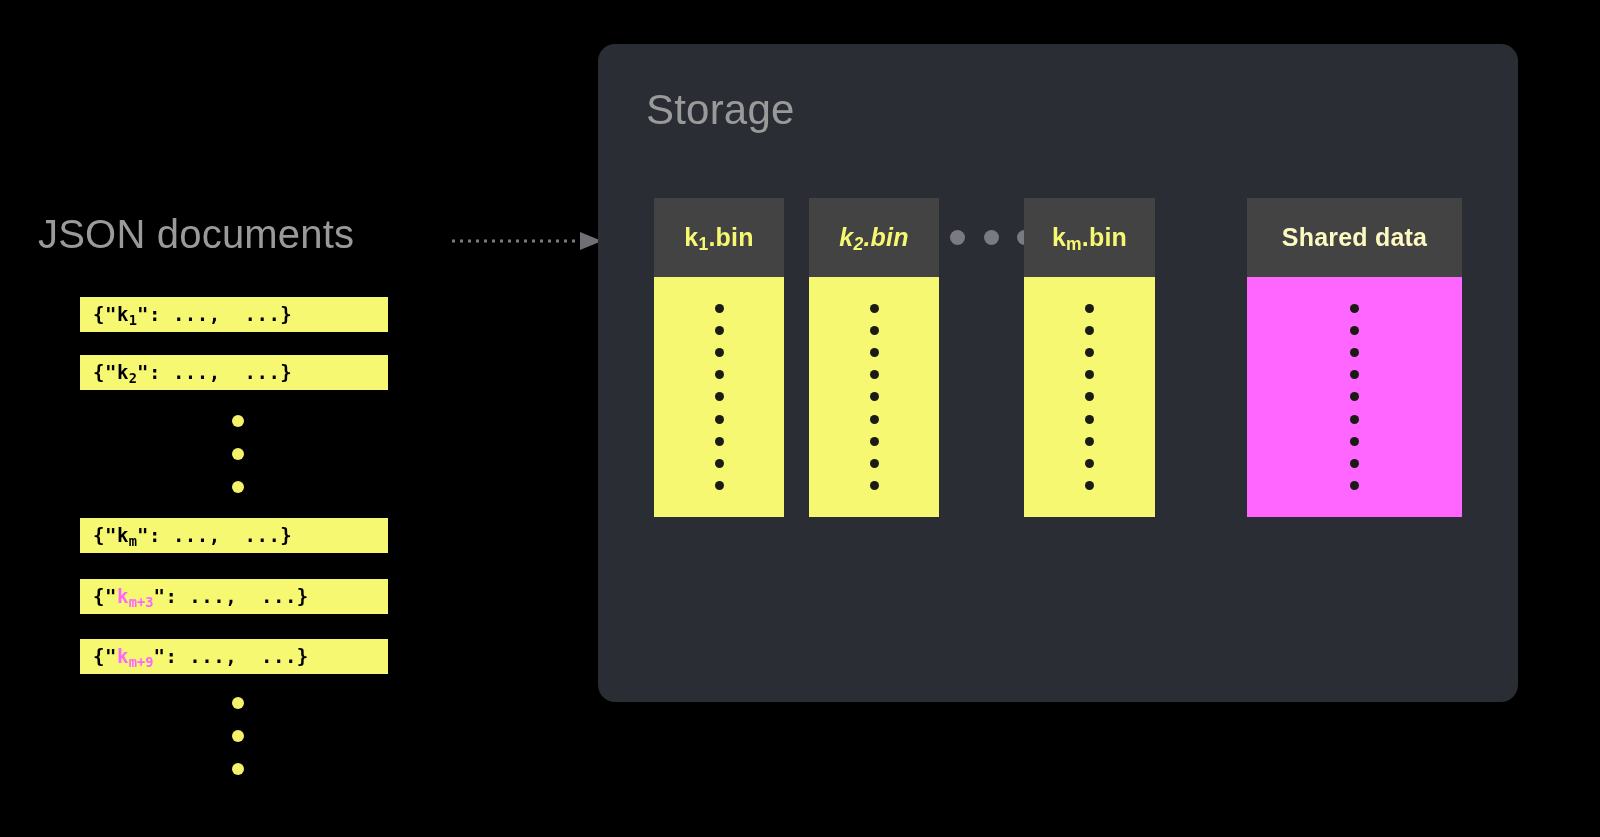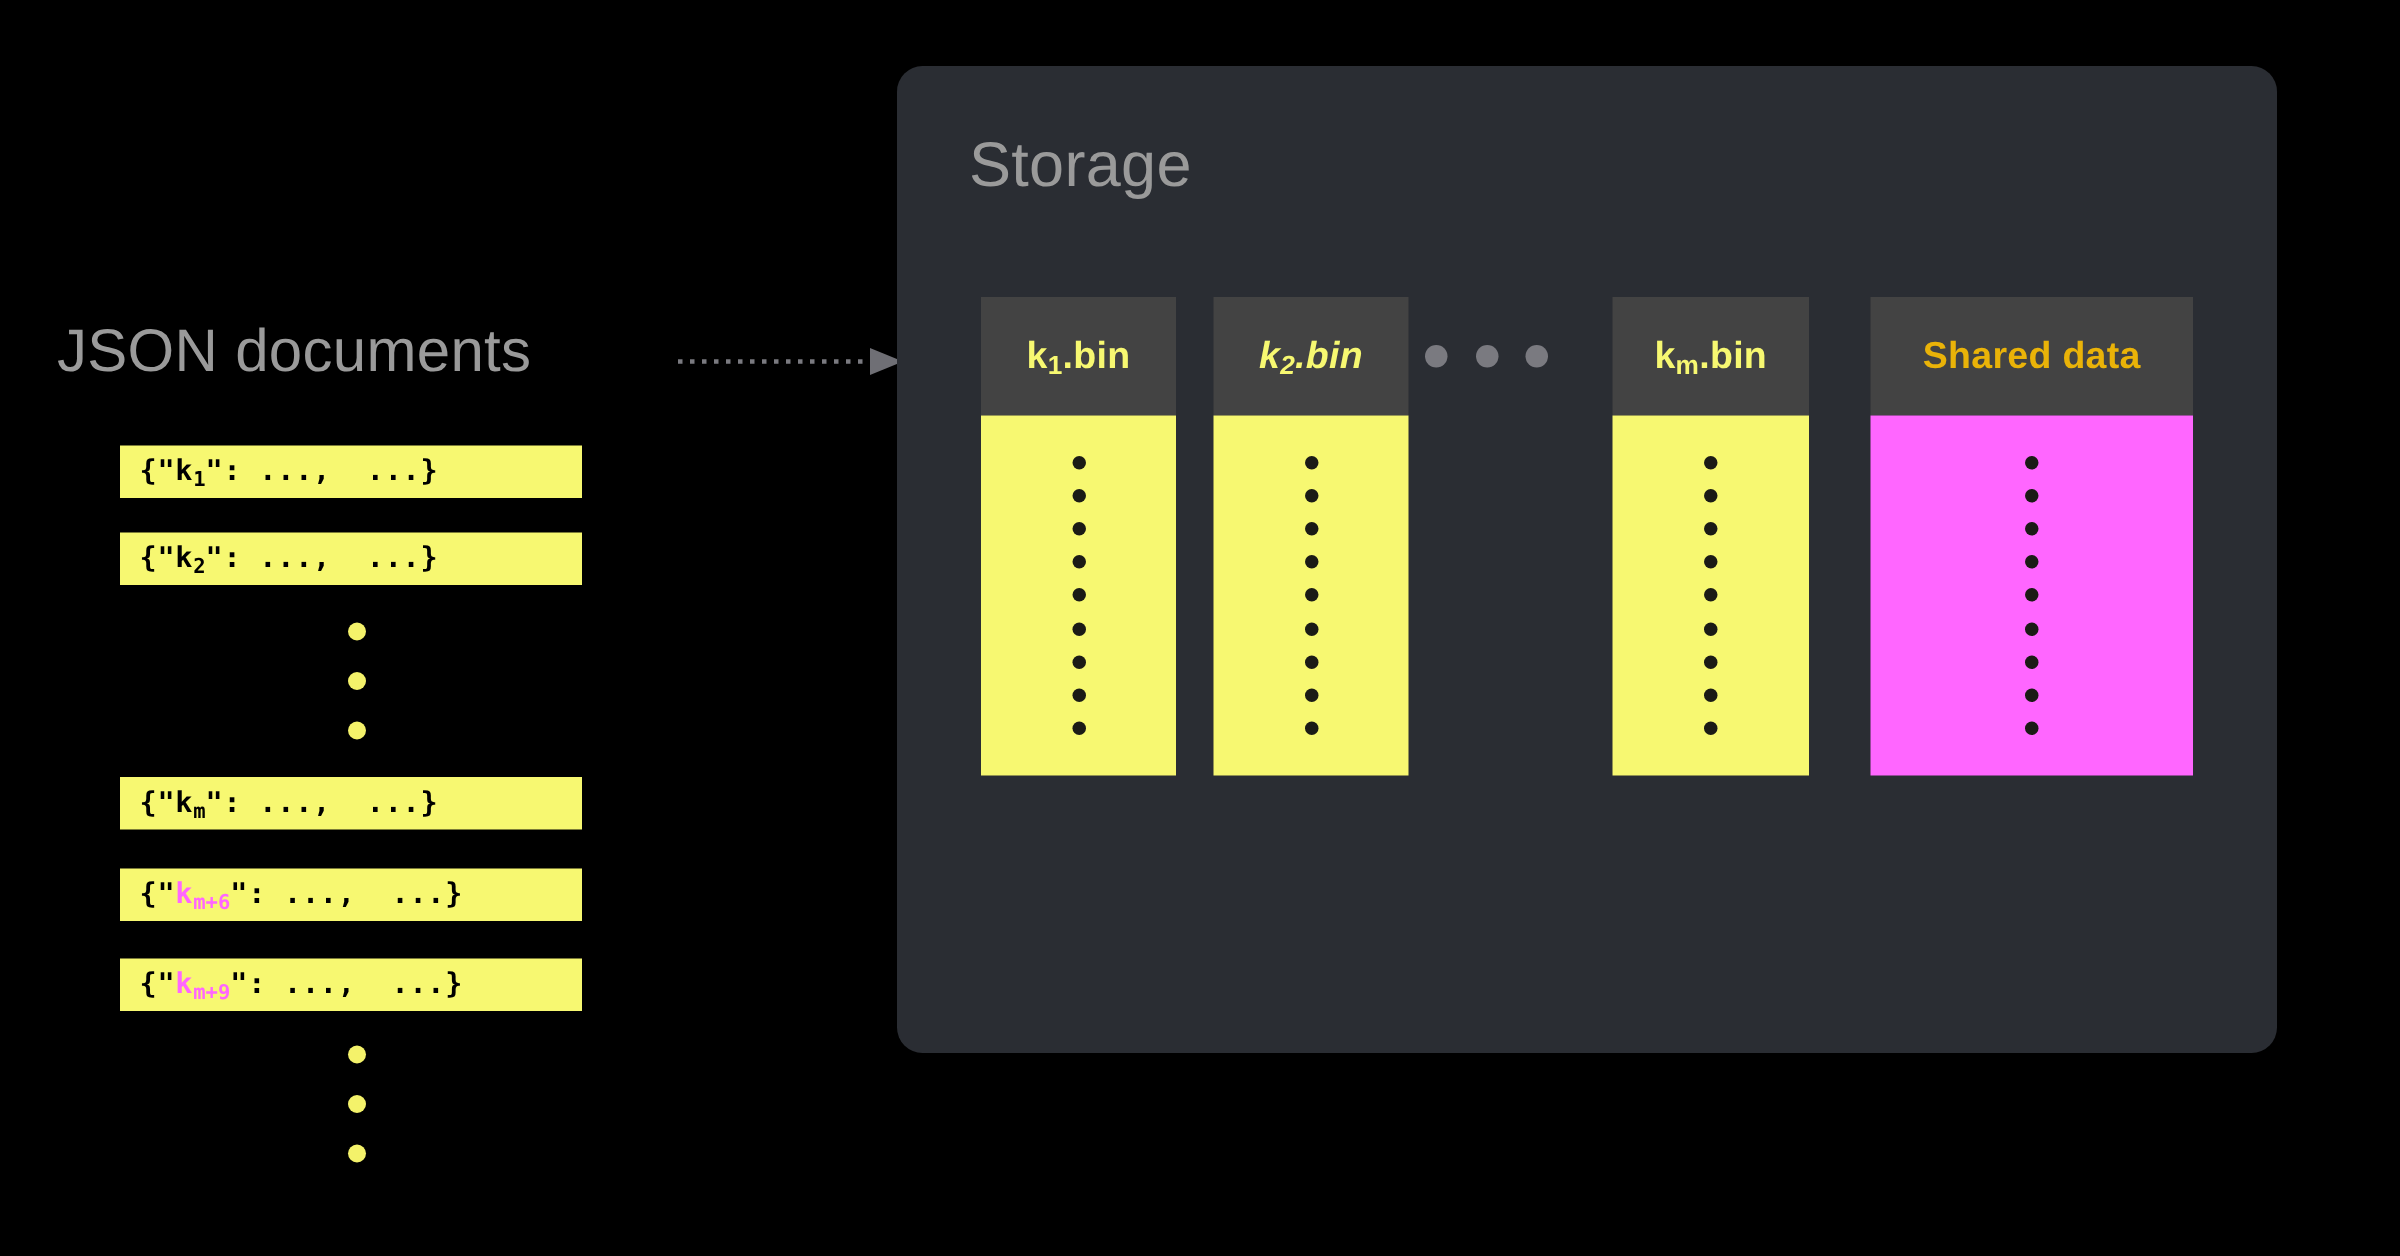--- a/index.html
+++ b/index.html
@@ -112,21 +112,21 @@
     justify-content: center;
     box-sizing: border-box;
   }
   .col-header-label {
     font-size: 25px;
     font-weight: 600;
     color: #f7f871;
     white-space: nowrap;
     letter-spacing: 0.2px;
   }
-  .col-header-label.magenta { color: #eab308; }
+  .col-header-label.magenta { color: #fef9c3; }
   .col-header-label sub {
     font-size: 0.70em;
     vertical-align: baseline;
     position: relative;
     top: 4px;
   }
   .col-body {
     height: 240px;
     background: #f7f871;
     display: flex;
@@ -175,21 +175,21 @@
 <div class="vdots" style="left:218px; top:415px; height:78px;">
   <span class="d"></span>
   <span class="d"></span>
   <span class="d"></span>
 </div>
 
 <div class="doc-row" style="top:518px;">
   <span class="doc-text">{"<span>k<sub>m</sub></span>":&nbsp;...,&nbsp;&nbsp;...}</span>
 </div>
 <div class="doc-row" style="top:579px;">
-  <span class="doc-text">{"<span class="key-mag">k<sub>m+6</sub></span>":&nbsp;...,&nbsp;&nbsp;...}</span>
+  <span class="doc-text">{"<span class="key-mag">k<sub>m+3</sub></span>":&nbsp;...,&nbsp;&nbsp;...}</span>
 </div>
 <div class="doc-row" style="top:639px;">
   <span class="doc-text">{"<span class="key-mag">k<sub>m+9</sub></span>":&nbsp;...,&nbsp;&nbsp;...}</span>
 </div>
 
 <div class="vdots" style="left:218px; top:697px; height:78px;">
   <span class="d"></span>
   <span class="d"></span>
   <span class="d"></span>
 </div>
@@ -236,21 +236,21 @@
       <span class="bd"></span>
     </div>
   </div>
 
   <div id="col-ellipsis">
     <span class="hd"></span>
     <span class="hd"></span>
     <span class="hd"></span>
   </div>
 
-  <div class="store-col" style="left:477px; width:131px;">
+  <div class="store-col" style="left:426px; width:131px;">
     <div class="col-header">
       <span class="col-header-label">k<sub>m</sub>.bin</span>
     </div>
     <div class="col-body">
       <span class="bd"></span>
       <span class="bd"></span>
       <span class="bd"></span>
       <span class="bd"></span>
       <span class="bd"></span>
       <span class="bd"></span>

